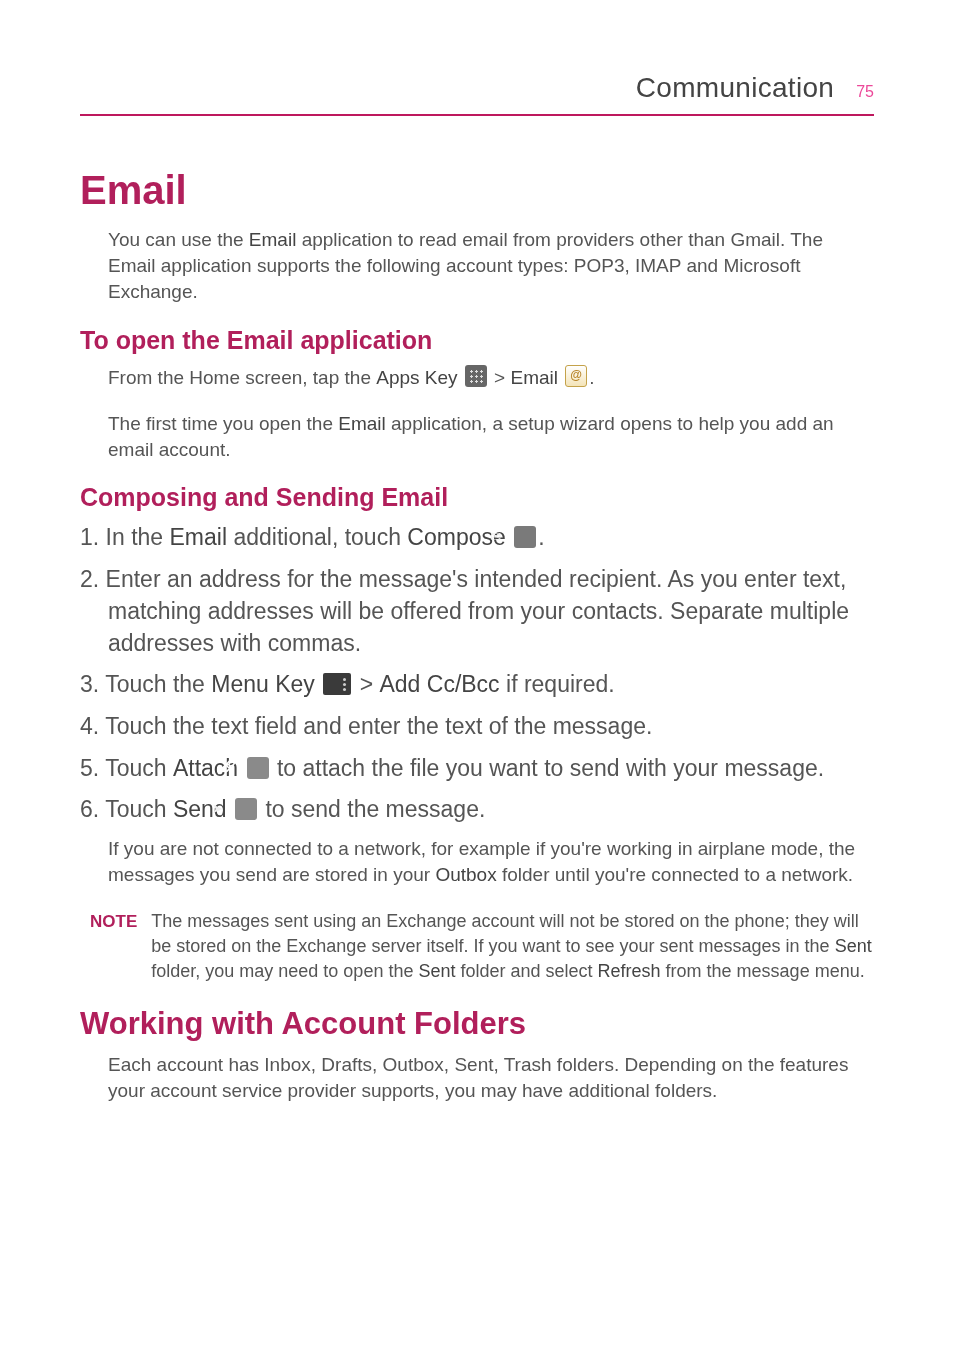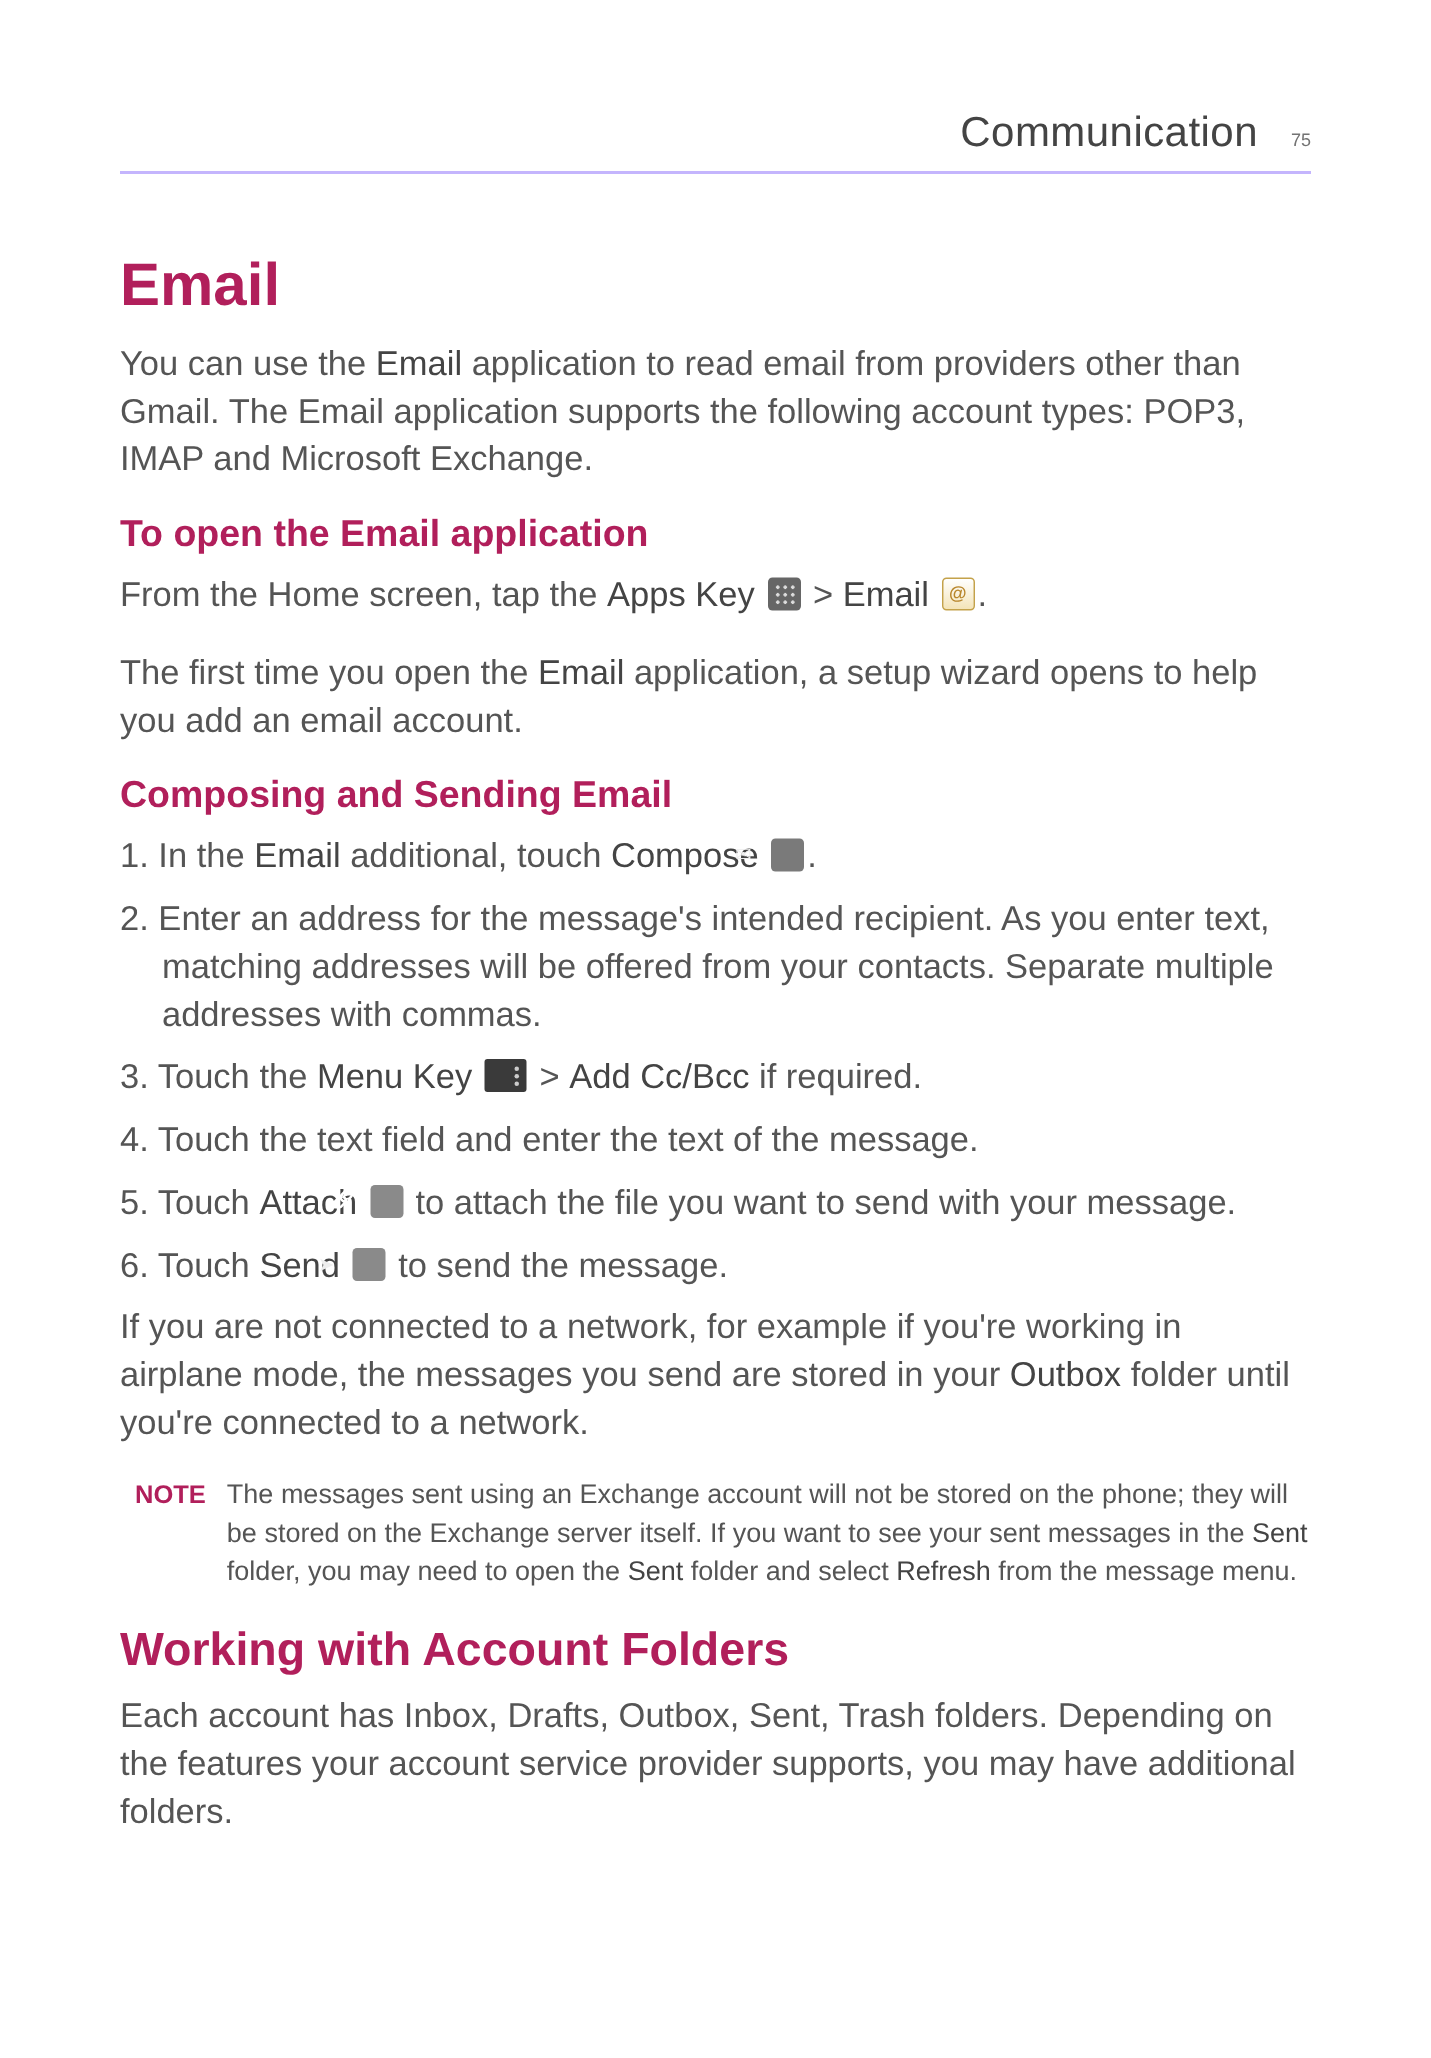--- a/index.html
+++ b/index.html
@@ -1,22 +1,22 @@
 <!DOCTYPE html>
 <html><head>
 <meta charset="utf-8">
 <style>
   * { box-sizing: border-box; margin: 0; padding: 0; }
   html, body { width: 954px; height: 1372px; background: #fff; font-family: "Helvetica Neue", Arial, sans-serif; color: #555; }
   .page { width: 954px; height: 1372px; padding: 72px 80px 80px 80px; position: relative; }
-  .header-bar { display: flex; justify-content: flex-end; align-items: baseline; border-bottom: 2px solid #c4b5fd; padding-bottom: 10px; margin-bottom: 52px; }
+  .header-bar { display: flex; justify-content: flex-end; align-items: baseline; border-bottom: 2px solid #be185d; padding-bottom: 10px; margin-bottom: 52px; }
   .header-title { font-size: 28px; color: #444; font-weight: 300; letter-spacing: 0.3px; }
-  .page-num { font-size: 12px; color: #737373; margin-left: 22px; font-weight: 400; }
+  .page-num { font-size: 16px; color: #ec4899; margin-left: 22px; font-weight: 400; }
   h1.sec-title { color: #b11f5b; font-size: 40px; font-weight: 600; margin-bottom: 14px; }
-  p.body { font-size: 23px; line-height: 1.38; color: #555; font-weight: 300; margin-bottom: 20px; }
+  p.body { font-size: 19px; line-height: 1.38; color: #555; font-weight: 300; margin-bottom: 20px; margin-left: 28px; }
   h2.sub-title { color: #b11f5b; font-size: 25px; font-weight: 700; margin-top: 12px; margin-bottom: 10px; }
   h2.sub-title.bold { font-weight: 600; font-size: 31px; margin-top: 22px; margin-bottom: 10px; }
   .step-line { font-size: 23px; line-height: 1.38; color: #555; font-weight: 300; margin-bottom: 10px; padding-left: 28px; text-indent: -28px; }
   .step-line .num { display: inline; }
   .bold { font-weight: 500; color: #444; }
   .icon { display: inline-block; vertical-align: -3px; width: 22px; height: 22px; border-radius: 3px; margin: 0 2px; position: relative; }
   .icon.apps { background: #666; }
   .icon.apps::before { content: ""; position: absolute; inset: 4px; background:
     radial-gradient(circle, #ddd 1px, transparent 1.2px) 0 0/5px 5px; }
   .icon.email { background: linear-gradient(#fff,#f4e4b8); border:1px solid #c4a24a; border-radius:3px; }

